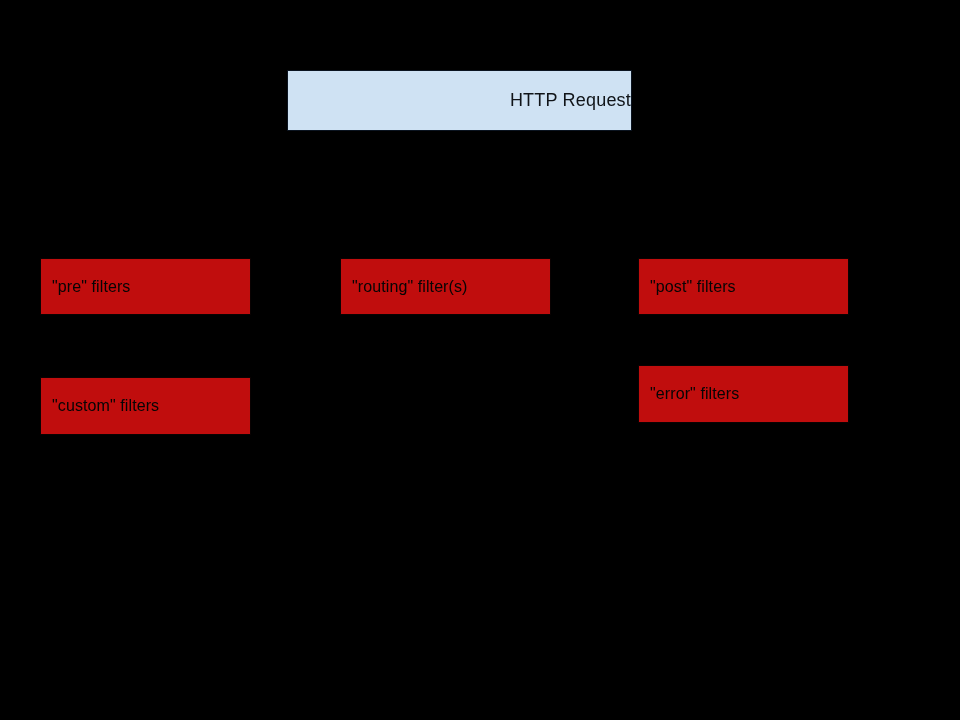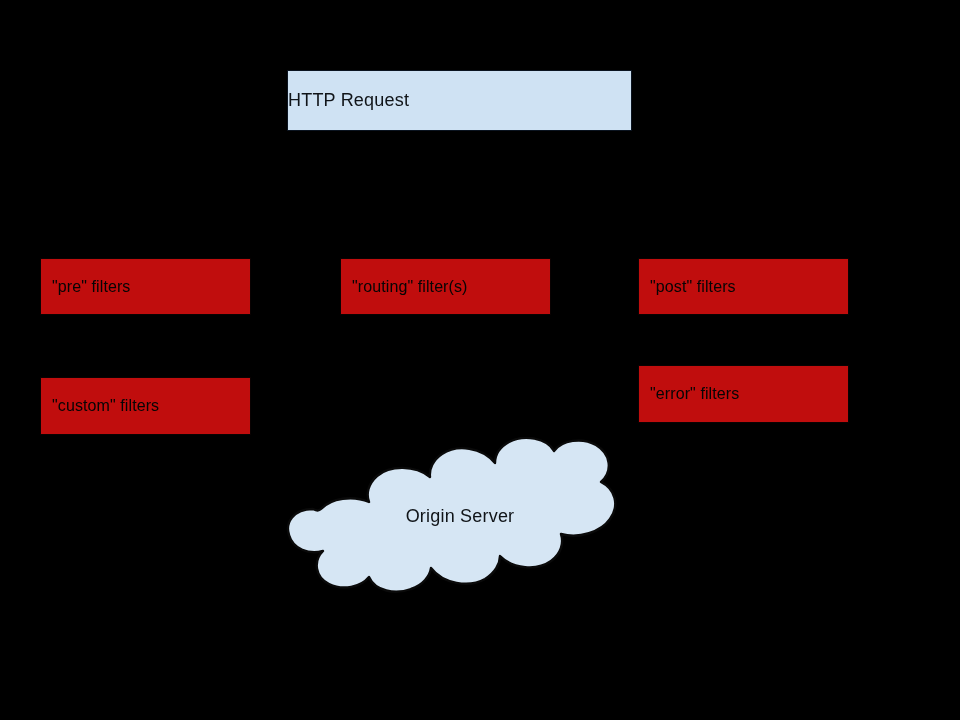--- a/index.html
+++ b/index.html
@@ -22,21 +22,21 @@
     display: flex;
     align-items: center;
   }
   .node-http {
     left: 287px;
     top: 70px;
     width: 345px;
     height: 61px;
     background: #cfe2f3;
     border: 1.5px solid #0b1420;
-    justify-content: flex-start;
+    justify-content: flex-end;
   }
   .node-http .label {
     font-size: 18px;
     color: #101418;
     letter-spacing: 0.2px;
   }
   .node-filter {
     background: #c00d0d;
     border: 1.5px solid #0a0202;
     justify-content: flex-start;
@@ -106,44 +106,14 @@
   </div>
 
   <div class="node node-filter node-custom">
     <span class="label">"custom" filters</span>
   </div>
 
   <div class="node node-filter node-error">
     <span class="label">"error" filters</span>
   </div>
 
-  <div class="cloud-wrap">
-    <svg viewBox="0 0 352 157" xmlns="http://www.w3.org/2000/svg">
-      <path d="M 30 72
-               C 10 72, 2 86, 6 98
-               C 10 112, 26 118, 40 114
-               C 30 124, 32 140, 46 147
-               C 60 154, 78 150, 86 140
-               C 92 154, 112 158, 128 152
-               C 140 148, 147 139, 148 131
-               C 160 147, 186 151, 202 142
-               C 212 136, 217 127, 217 119
-               C 230 132, 254 134, 268 124
-               C 278 117, 281 106, 278 97
-               C 296 102, 318 95, 327 82
-               C 337 68, 332 52, 318 45
-               C 330 34, 328 17, 313 8
-               C 299 0, 279 3, 271 14
-               C 264 1, 241 -3, 226 5
-               C 217 10, 212 18, 212 26
-               C 199 10, 174 7, 159 17
-               C 150 23, 146 32, 147 40
-               C 132 28, 107 28, 94 39
-               C 85 47, 83 57, 86 65
-               C 70 58, 48 61, 38 72
-               C 35 75, 32 73, 30 72 Z" fill="#d6e6f4" stroke="#0a0a0a" stroke-width="2.4" stroke-linejoin="round"></path>
-    </svg>
-    <div class="cloud-label">
-      <span>Origin Server</span>
-    </div>
-  </div>
 
 </div>
 
 </body></html>

